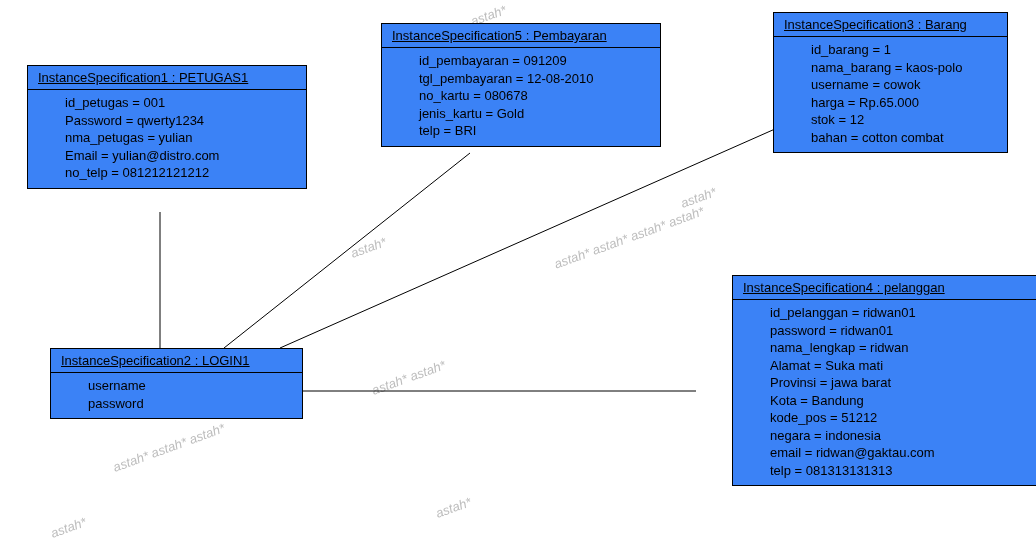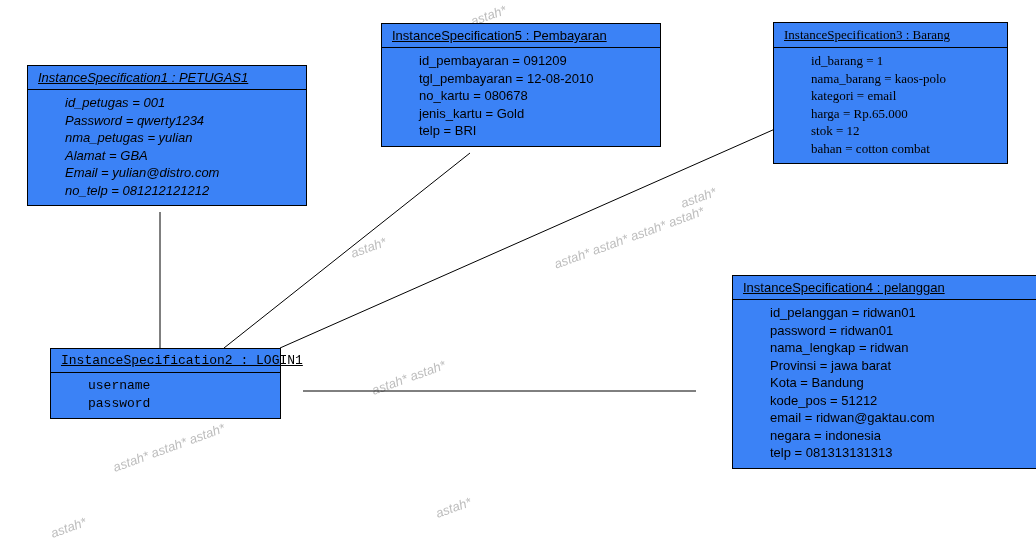--- a/index.html
+++ b/index.html
@@ -80,71 +80,71 @@
 
   <line x1="160" y1="212" x2="160" y2="348"></line>
 
   <line x1="470" y1="153" x2="224" y2="348"></line>
 
   <line x1="775" y1="129" x2="280" y2="348"></line>
 
   <line x1="696" y1="391" x2="303" y2="391"></line>
 </svg>
 
-<div class="box" style="left:27px; top:65px; width:280px;font-style:italic;">
+<div class="box" style="left:27px; top:65px; width:280px;">
   <div class="box-title">InstanceSpecification1 : PETUGAS1</div>
   <div class="box-body">
     <div class="attr">id_petugas = 001</div>
     <div class="attr">Password = qwerty1234</div>
     <div class="attr">nma_petugas = yulian</div>
-    <div class="attr">Alamat = GBA</div>
     <div class="attr">Email = yulian@distro.com</div>
     <div class="attr">no_telp = 081212121212</div>
   </div>
 </div>
 
 <div class="box" style="left:381px; top:23px; width:280px;">
   <div class="box-title">InstanceSpecification5 : Pembayaran</div>
   <div class="box-body">
     <div class="attr">id_pembayaran = 091209</div>
     <div class="attr">tgl_pembayaran = 12-08-2010</div>
     <div class="attr">no_kartu = 080678</div>
     <div class="attr">jenis_kartu = Gold</div>
     <div class="attr">telp = BRI</div>
   </div>
 </div>
 
-<div class="box" style="left:773px; top:22px; width:235px;font-family:Liberation Serif, serif;">
+<div class="box" style="left:773px; top:12px; width:235px;">
   <div class="box-title">InstanceSpecification3 : Barang</div>
   <div class="box-body">
     <div class="attr">id_barang = 1</div>
     <div class="attr">nama_barang = kaos-polo</div>
-    <div class="attr">kategori = email</div>
+    <div class="attr">username = cowok</div>
     <div class="attr">harga = Rp.65.000</div>
     <div class="attr">stok = 12</div>
     <div class="attr">bahan = cotton combat</div>
   </div>
 </div>
 
-<div class="box" style="left:50px; top:348px; width:231px;font-family:Liberation Mono, monospace;">
+<div class="box" style="left:50px; top:348px; width:253px;">
   <div class="box-title">InstanceSpecification2 : LOGIN1</div>
   <div class="box-body">
     <div class="attr">username</div>
     <div class="attr">password</div>
   </div>
 </div>
 
 <div class="box" style="left:732px; top:275px; width:308px;">
   <div class="box-title">InstanceSpecification4 : pelanggan</div>
   <div class="box-body">
     <div class="attr">id_pelanggan = ridwan01</div>
     <div class="attr">password = ridwan01</div>
     <div class="attr">nama_lengkap = ridwan</div>
+    <div class="attr">Alamat = Suka mati</div>
     <div class="attr">Provinsi = jawa barat</div>
     <div class="attr">Kota = Bandung</div>
     <div class="attr">kode_pos = 51212</div>
+    <div class="attr">negara = indonesia</div>
     <div class="attr">email = ridwan@gaktau.com</div>
-    <div class="attr">negara = indonesia</div>
     <div class="attr">telp = 081313131313</div>
   </div>
 </div>
 
 </div>
 
 </body></html>

